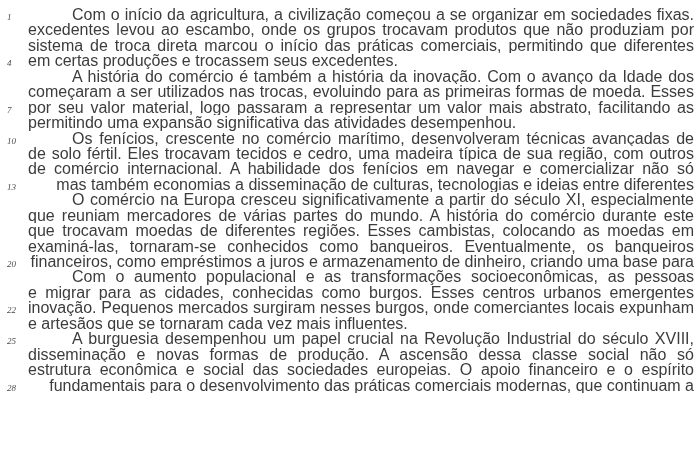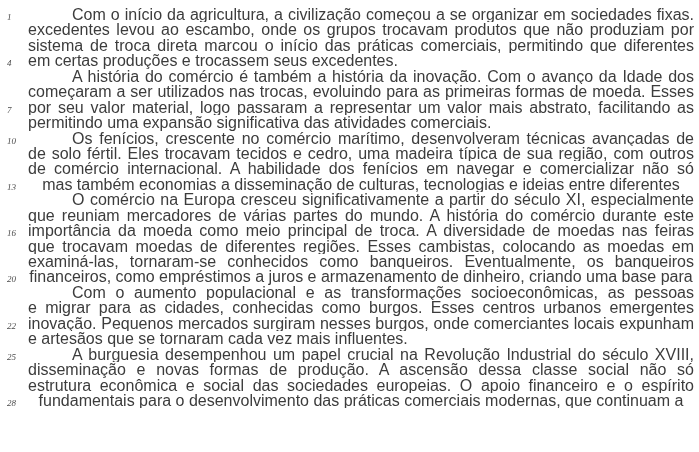--- a/index.html
+++ b/index.html
@@ -42,21 +42,21 @@
     color: #3c3c3c;
     text-align: justify;
     text-align-last: justify;
     overflow: hidden;
     height: 15.45px;
   }
   .txt.ind {
     text-indent: 44px;
   }
   .txt.end {
-    text-align: center;
+    text-align: right;
     text-align-last: left;
   }
 </style>
 </head>
 <body>
 
 <div class="page">
   <div>
       <div class="line">
         <span class="num">1</span>
@@ -81,21 +81,21 @@
       <div class="line">
         <span class="num"></span>
         <span class="txt">começaram a ser utilizados nas trocas, evoluindo para as primeiras formas de moeda. Esses objetos, inicialmente utilizados</span>
       </div>
       <div class="line">
         <span class="num">7</span>
         <span class="txt">por seu valor material, logo passaram a representar um valor mais abstrato, facilitando as transações comerciais e marcando</span>
       </div>
       <div class="line">
         <span class="num"></span>
-        <span class="txt end">permitindo uma expansão significativa das atividades comerciais.</span>
+        <span class="txt end">permitindo uma expansão significativa das atividades desempenhou.</span>
       </div>
       <div class="line">
         <span class="num">10</span>
         <span class="txt ind">Os fenícios, crescente no comércio marítimo, desenvolveram técnicas avançadas de navegação para superar a falta</span>
       </div>
       <div class="line">
         <span class="num"></span>
         <span class="txt">de solo fértil. Eles trocavam tecidos e cedro, uma madeira típica de sua região, com outros povos, estabelecendo uma rede</span>
       </div>
       <div class="line">
@@ -106,24 +106,20 @@
         <span class="num">13</span>
         <span class="txt end">mas também economias a disseminação de culturas, tecnologias e ideias entre diferentes civilizações.</span>
       </div>
       <div class="line">
         <span class="num"></span>
         <span class="txt ind">O comércio na Europa cresceu significativamente a partir do século XI, especialmente com as feiras medievais,</span>
       </div>
       <div class="line">
         <span class="num"></span>
         <span class="txt">que reuniam mercadores de várias partes do mundo. A história do comércio durante este período destaca a crescente</span>
-      </div>
-      <div class="line">
-        <span class="num">16</span>
-        <span class="txt">importância da moeda como meio principal de troca. A diversidade de moedas nas feiras levou ao surgimento dos cambistas,</span>
       </div>
       <div class="line">
         <span class="num"></span>
         <span class="txt">que trocavam moedas de diferentes regiões. Esses cambistas, colocando as moedas em banquinhos de madeira para</span>
       </div>
       <div class="line">
         <span class="num"></span>
         <span class="txt">examiná-las, tornaram-se conhecidos como banqueiros. Eventualmente, os banqueiros começaram a oferecer serviços</span>
       </div>
       <div class="line">

